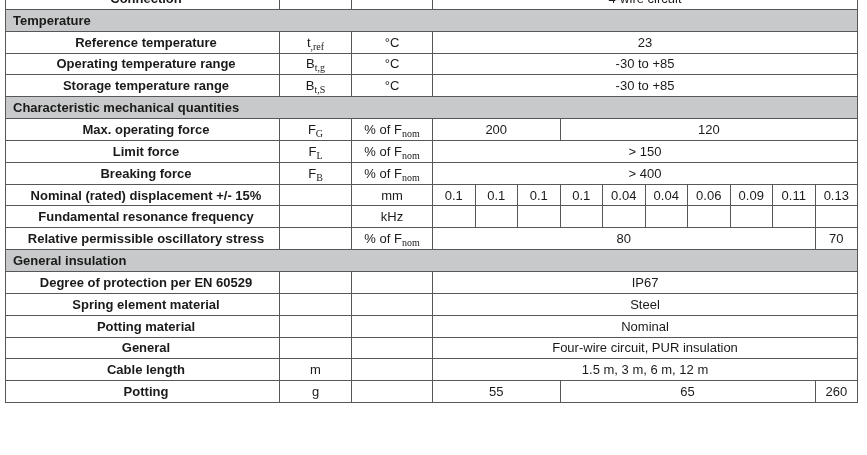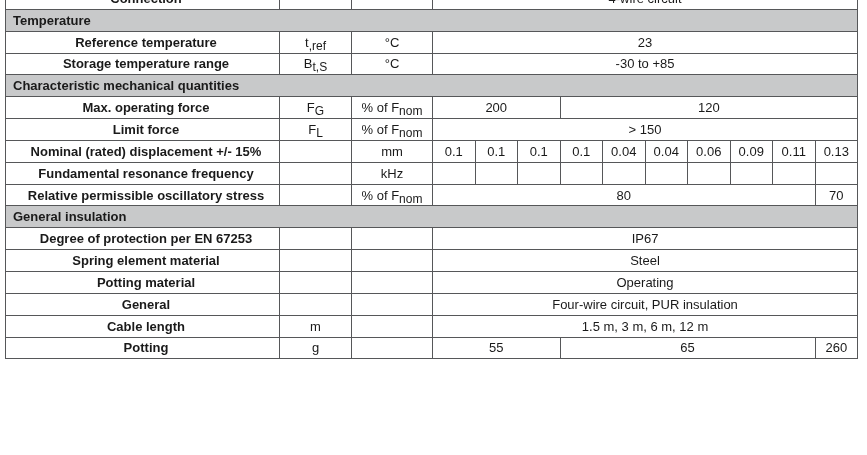--- a/index.html
+++ b/index.html
@@ -39,23 +39,24 @@
     font-weight: bold;
     padding-left: 7px;
   }
   table.spec td.section {
     background: #c8c9ca;
     font-weight: bold;
     text-align: left;
     padding-left: 7px;
   }
   table.spec sub {
-    font-size: 12px;
+    font-size: 10px;
     line-height: 0;
     vertical-align: -3px;
+    font-family: Liberation Serif, serif;
   }
   col.c-name { width: 274px; }
   col.c-sym  { width: 72px; }
   col.c-unit { width: 81px; }
   col.c-val  { width: 42.5px; }
 </style>
 </head>
 <body>
 
 <div class="page">
@@ -85,40 +86,52 @@
         <tr>
           <td class="section" colspan="13">Temperature</td>
         </tr>
         <tr>
           <td class="name">Reference temperature</td>
           <td>t<sub>,ref</sub></td>
           <td>°C</td>
           <td colspan="10">23</td>
         </tr>
         <tr>
+          <td class="name">Operating temperature range</td>
+          <td>B<sub>t,g</sub></td>
+          <td>°C</td>
+          <td colspan="10">-30 to +85</td>
+        </tr>
+        <tr>
           <td class="name">Storage temperature range</td>
           <td>B<sub>t,S</sub></td>
           <td>°C</td>
           <td colspan="10">-30 to +85</td>
         </tr>
         <tr>
           <td class="section" colspan="13">Characteristic mechanical quantities</td>
         </tr>
         <tr>
           <td class="name">Max. operating force</td>
           <td>F<sub>G</sub></td>
           <td>% of F<sub>nom</sub></td>
           <td colspan="3">200</td>
           <td colspan="7">120</td>
         </tr>
         <tr>
           <td class="name">Limit force</td>
           <td>F<sub>L</sub></td>
           <td>% of F<sub>nom</sub></td>
           <td colspan="10">&gt; 150</td>
+        </tr>
+        <tr>
+          <td class="name">Breaking force</td>
+          <td>F<sub>B</sub></td>
+          <td>% of F<sub>nom</sub></td>
+          <td colspan="10">&gt; 400</td>
         </tr>
         <tr>
           <td class="name">Nominal (rated) displacement +/- 15%</td>
           <td></td>
           <td>mm</td>
           <td colspan="1">0.1</td>
           <td colspan="1">0.1</td>
           <td colspan="1">0.1</td>
           <td colspan="1">0.1</td>
           <td colspan="1">0.04</td>
@@ -147,36 +160,36 @@
           <td class="name">Relative permissible oscillatory stress</td>
           <td></td>
           <td>% of F<sub>nom</sub></td>
           <td colspan="9">80</td>
           <td colspan="1">70</td>
         </tr>
         <tr>
           <td class="section" colspan="13">General insulation</td>
         </tr>
         <tr>
-          <td class="name">Degree of protection per EN 67253</td>
+          <td class="name">Degree of protection per EN 60529</td>
           <td></td>
           <td></td>
           <td colspan="10">IP67</td>
         </tr>
         <tr>
           <td class="name">Spring element material</td>
           <td></td>
           <td></td>
           <td colspan="10">Steel</td>
         </tr>
         <tr>
           <td class="name">Potting material</td>
           <td></td>
           <td></td>
-          <td colspan="10">Operating</td>
+          <td colspan="10">Nominal</td>
         </tr>
         <tr>
           <td class="name">General</td>
           <td></td>
           <td></td>
           <td colspan="10">Four-wire circuit, PUR insulation</td>
         </tr>
         <tr>
           <td class="name">Cable length</td>
           <td>m</td>

